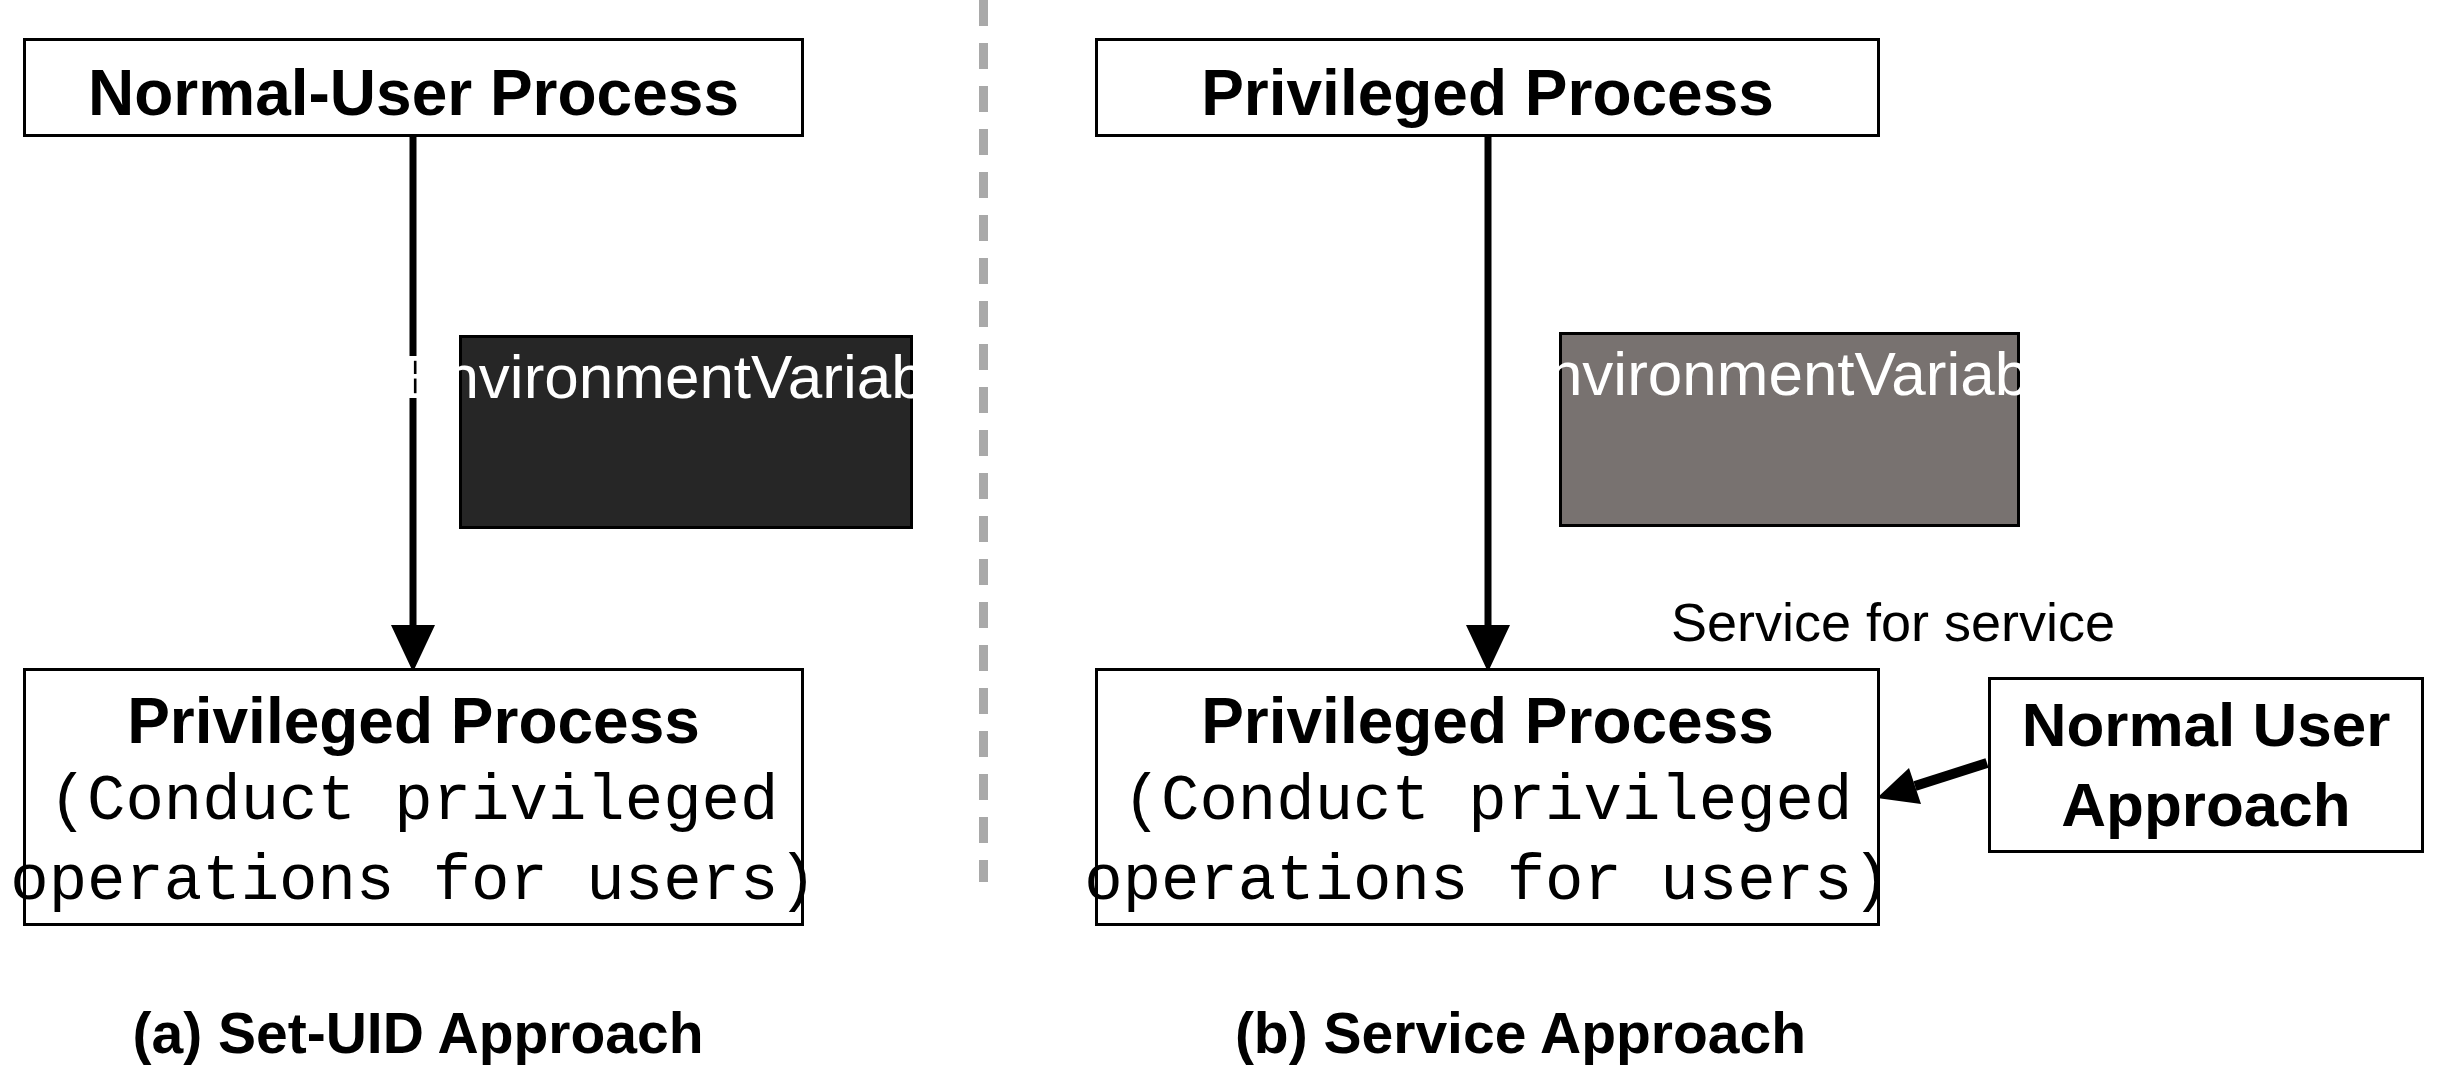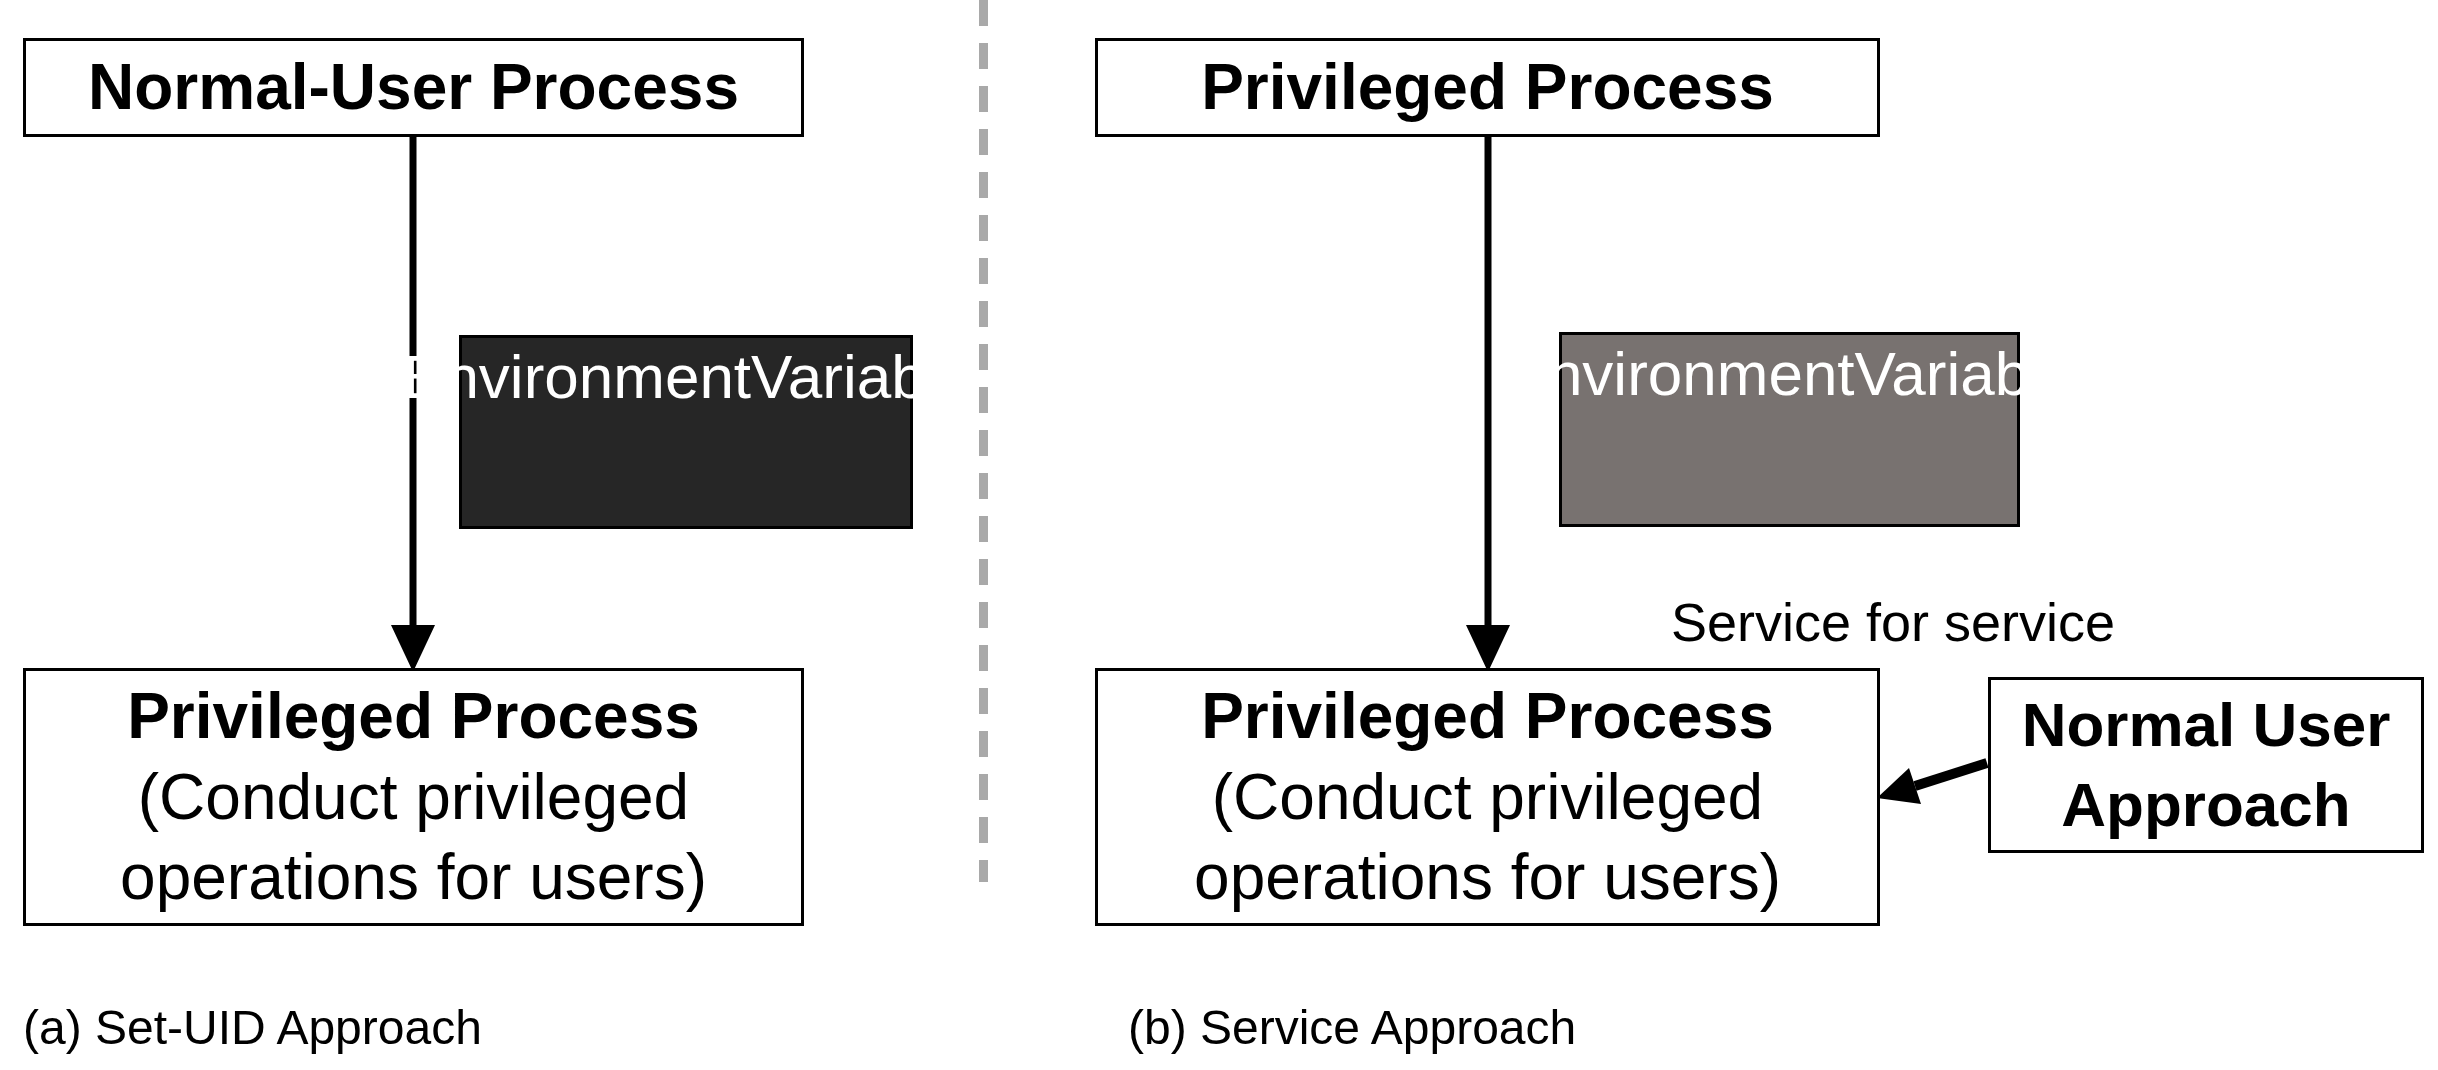--- a/index.html
+++ b/index.html
@@ -17,52 +17,54 @@
     color: #000000;
   }
   .abs { position: absolute; box-sizing: border-box; }
 
   .proc-box {
     border: 3px solid var(--box-border, #000);
     background: #ffffff;
     display: flex;
     flex-direction: column;
     align-items: center;
-    justify-content: center;
+    justify-content: flex-end;
     text-align: center;
   }
   .proc-title {
     font-weight: bold;
     font-size: 64px;
     line-height: 1.26;
     white-space: nowrap;
   }
   .proc-sub {
     font-weight: normal;
     font-size: 64px;
     line-height: 1.26;
     white-space: nowrap;
+    font-family: Liberation Mono, monospace;
   }
 
   .env-box {
     border: 3px solid var(--box-border, #000);
     color: var(--env-text, #fff);
     display: flex;
     justify-content: center;
     align-items: flex-start;
     padding-left: 36px;
     font-size: 62px;
     line-height: 1.27;
   }
   .env-dark { background: var(--env-dark-fill, #262626); }
   .env-gray { background: var(--env-gray-fill, #787270); }
 
   .caption {
-    font-weight: normal;
-    font-size: 48px;
+    font-weight: bold;
+    font-size: 57px;
+    text-align: center;
     white-space: nowrap;
   }
 
   .free-label {
     font-size: 54px;
     white-space: nowrap;
   }
 
   .nup-box {
     border: 3px solid var(--box-border, #000);

